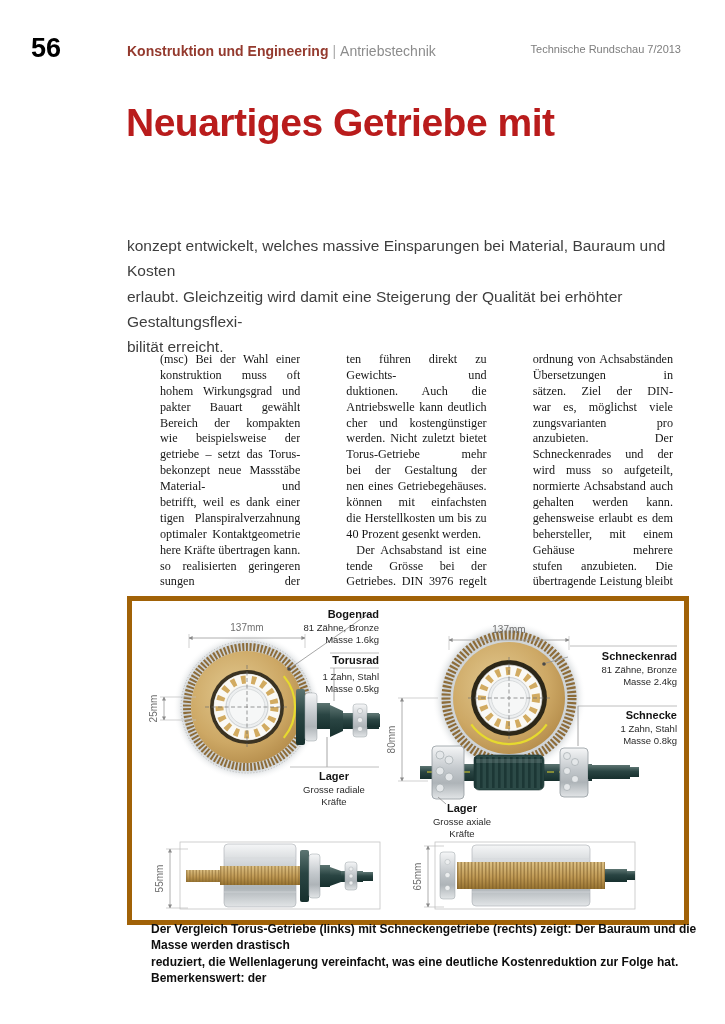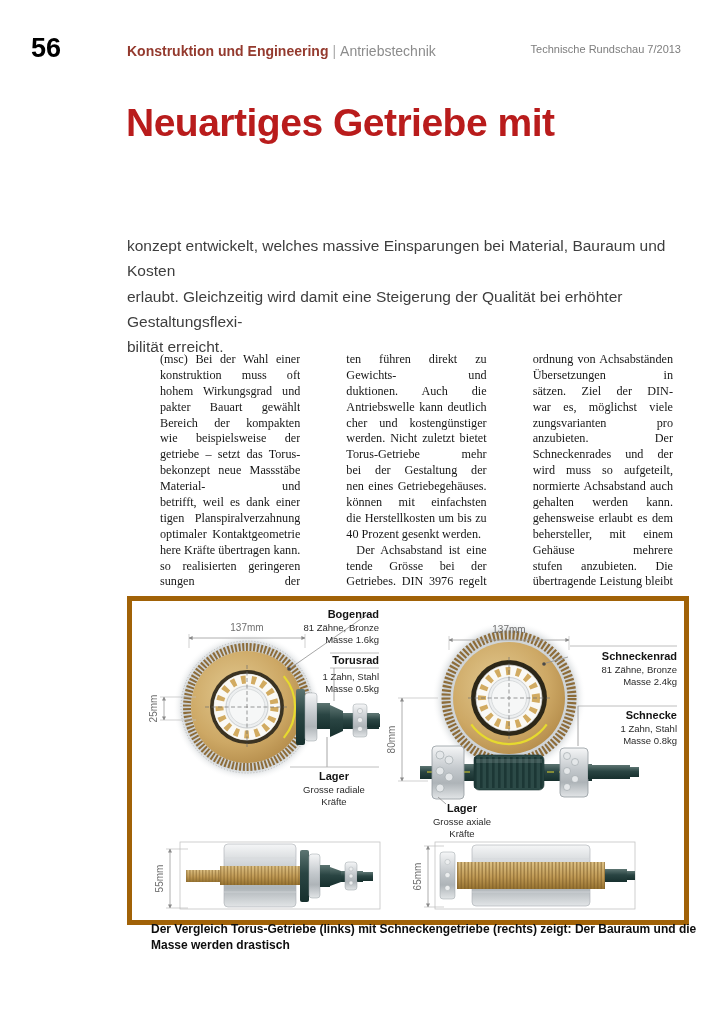--- a/index.html
+++ b/index.html
@@ -329,15 +329,16 @@
       <line class="ext" x1="292" y1="245" x2="312" y2="245"></line>
           <line class="ext" x1="292" y1="306" x2="312" y2="306"></line>
       <line class="dim" x1="296" y1="245" x2="296" y2="306" marker-start="url(#arr)" marker-end="url(#arr)"></line>
       <text class="fd" transform="translate(289,275.5) rotate(-90)" text-anchor="middle">65mm</text>
     </g>
   </svg>
   </div>
 
   <div class="abs caption">
       <div class="ln">Der Vergleich Torus-Getriebe (links) mit Schneckengetriebe (rechts) zeigt: Der Bauraum und die Masse werden drastisch</div>
+      <div class="ln">reduziert, die Wellenlagerung vereinfacht, was eine deutliche Kostenreduktion zur Folge hat. Bemerkenswert: der</div>
     </div>
 
 </div>
 
 </body></html>

